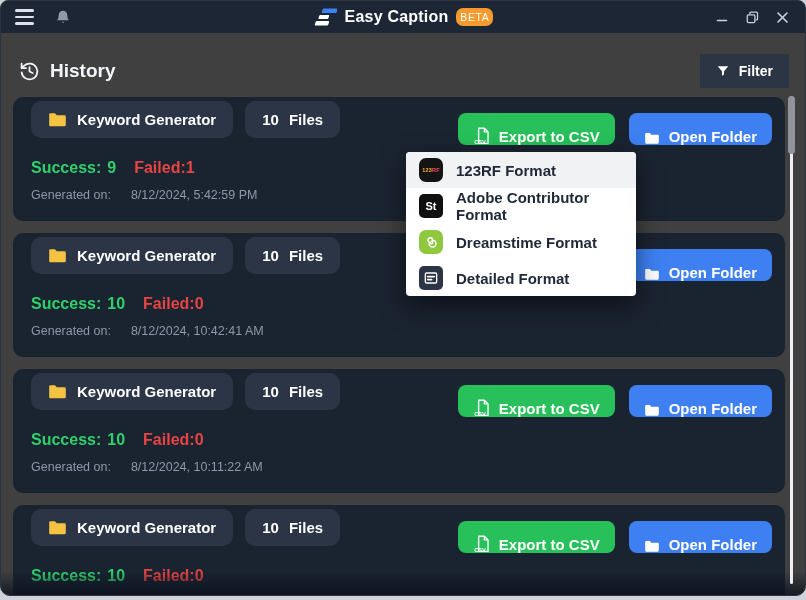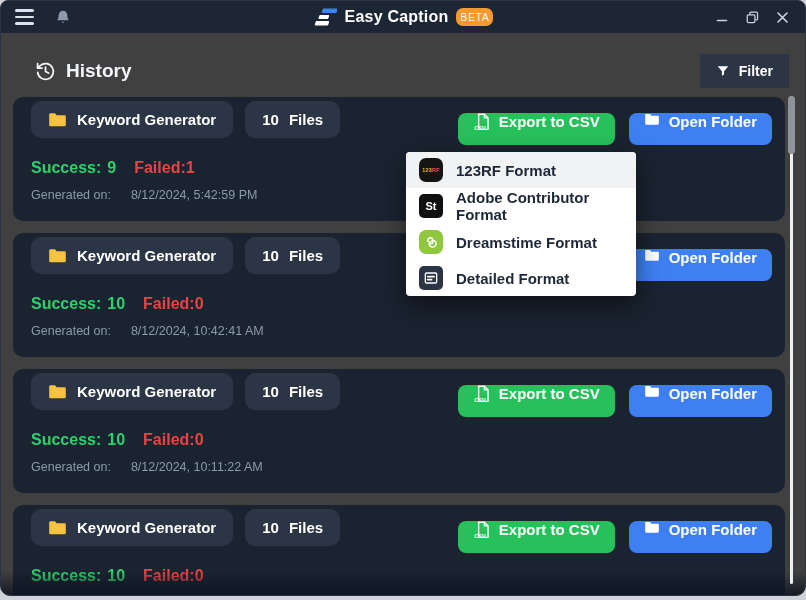--- a/index.html
+++ b/index.html
@@ -15,39 +15,39 @@
   .hamburger { width:26px; height:22px; display:flex; flex-direction:column; justify-content:center; gap:4px; cursor:pointer; }
   .hamburger span { display:block; width:19px; height:2.6px; background:#dde3ec; border-radius:2px; }
   .tb-center { position:absolute; left:0; right:0; top:0; bottom:0; display:flex; align-items:center; justify-content:center; gap:8px; }
   .app-name { color:#ffffff; font-size:16px; font-weight:800; letter-spacing:.2px; }
   .beta { background:#f6992e; color:#fff; font-size:10.5px; font-weight:400; letter-spacing:.6px;
           padding:3px 4px; border-radius:7px; }
   .tb-right { margin-left:auto; display:flex; align-items:center; padding-right:8px; z-index:2; }
   .win-btn { width:30px; height:26px; display:flex; align-items:center; justify-content:center; cursor:pointer; }
 
   
-  .page-header { position:absolute; left:16px; right:0; top:32px; height:62px; display:flex;
+  .page-header { position:absolute; left:0; right:0; top:32px; height:62px; display:flex;
                  align-items:center; justify-content:space-between; padding:14px 16px 0 18px; }
   .title-group { display:flex; align-items:center; gap:10px; }
   .page-title { color:#f3f6fa; font-size:19px; font-weight:700; }
   .filter-btn { display:flex; align-items:center; gap:9px; background:#2b3544; border-radius:0;
                 height:34px; padding:0 16px; color:#fff; font-size:14px; font-weight:700; cursor:pointer; }
 
   
   .history-list { position:absolute; left:12px; right:20px; top:96px; display:flex; flex-direction:column; gap:12px; }
   .card { position:relative; height:124px; background:#1a2330; border-radius:10px; flex:none; }
   .chips { position:absolute; left:18px; top:4px; display:flex; gap:12px; }
   .chip { display:flex; align-items:center; gap:10px; background:#2b3545; border-radius:10px;
           height:37px; padding:0 17px; color:#fff; font-size:15px; font-weight:700; }
   .status-row { position:absolute; left:18px; top:62px; display:flex; gap:18px; font-size:16px; font-weight:700; }
   .success { color:#2fd06c; display:flex; gap:6px; }
   .failed  { color:#e94444; display:flex; gap:0; }
   .generated { position:absolute; left:18px; top:91px; color:#8d99a9; font-size:12.5px; display:flex; gap:20px; }
   .actions { position:absolute; right:13px; top:16px; display:flex; gap:14px; }
-  .btn { display:flex; align-items:flex-start; gap:9px; height:32px; padding:0 15px; border-radius:8px;
+  .btn { display:flex; align-items:flex-end; gap:9px; height:32px; padding:0 15px; border-radius:8px;
          color:#fff; font-size:15px; font-weight:700; cursor:pointer; border:none; }
   .btn-export { background:#27c05a; }
   .btn-open   { background:#3e80f2; }
 
   
   .menu { position:absolute; left:405px; top:151px; width:230px; background:#ffffff;
           border-radius:4px; box-shadow:0 10px 26px rgba(0,0,0,.5); z-index:10; overflow:hidden; }
   .menu-item { height:36px; display:flex; align-items:center; gap:13px; padding:0 13px;
                color:#1f2838; font-size:15px; font-weight:600; cursor:pointer; }
   .menu-item.hl { background:#f1f2f4; }

